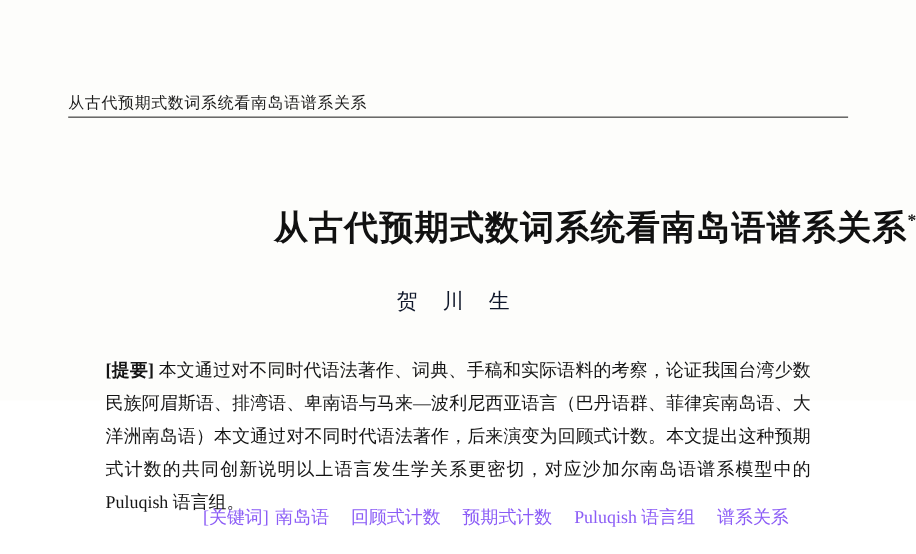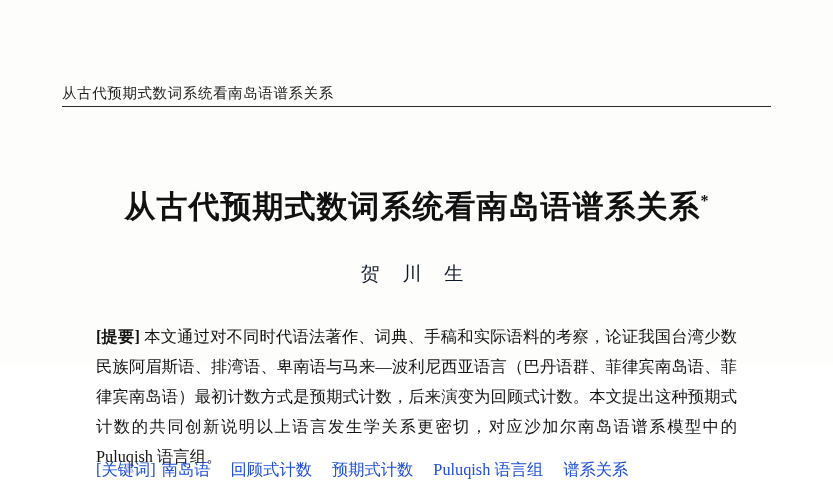--- a/index.html
+++ b/index.html
@@ -37,21 +37,21 @@
     left: 62px;
     right: 62px;
     border-top: 1px solid #2b2b2b;
     height: 0;
   }
   .doc-title {
     position: absolute;
     top: 165px;
     left: 0;
     right: 0;
-    text-align: center;
+    text-align: right;
     font-size: 31px;
     font-weight: bold;
     letter-spacing: 1px;
     color: #111111;
     white-space: nowrap;
   }
   .doc-title .footnote-mark {
     font-size: 16px;
     vertical-align: super;
     font-weight: bold;
@@ -80,22 +80,23 @@
   .abstract .label {
     font-weight: bold;
   }
   .keywords {
     position: absolute;
     top: 455px;
     left: 96px;
     right: 96px;
     font-size: 16.3px;
     line-height: 30px;
-    color: #1d4ed8;
+    color: #8b5cf6;
     white-space: nowrap;
+    text-align: right;
   }
   .keywords .kw-item {
     margin-right: 20px;
   }
   .kw-label {
     margin-right: 6px;
   }
 </style>
 </head>
 <body>
@@ -103,19 +104,19 @@
 <div class="page">
 
   <div class="running-head">从古代预期式数词系统看南岛语谱系关系</div>
 
   <div class="head-rule"></div>
 
   <h1 class="doc-title"><span>从古代预期式数词系统看南岛语谱系关系</span><span class="footnote-mark">*</span></h1>
 
   <div class="author">贺 川 生</div>
 
-  <div class="abstract"><span class="label">[提要]</span> <span>本文通过对不同时代语法著作、词典、手稿和实际语料的考察，论证我国台湾少数民族阿眉斯语、排湾语、卑南语与马来—波利尼西亚语言（巴丹语群、菲律宾南岛语、菲律宾南岛语）最初计数方式是预期式计数，后来演变为回顾式计数。本文提出这种预期式计数的共同创新说明以上语言发生学关系更密切，对应沙加尔南岛语谱系模型中的 Puluqish 语言组。</span></div>
+  <div class="abstract"><span class="label">[提要]</span> <span>本文通过对不同时代语法著作、词典、手稿和实际语料的考察，论证我国台湾少数民族阿眉斯语、排湾语、卑南语与马来—波利尼西亚语言（巴丹语群、菲律宾南岛语、大洋洲南岛语）本文通过对不同时代语法著作，后来演变为回顾式计数。本文提出这种预期式计数的共同创新说明以上语言发生学关系更密切，对应沙加尔南岛语谱系模型中的 Puluqish 语言组。</span></div>
 
   <div class="keywords">
     <span class="kw-label">[关键词]</span><span class="kw-item">南岛语</span><span class="kw-item">回顾式计数</span><span class="kw-item">预期式计数</span><span class="kw-item">Puluqish 语言组</span><span class="kw-item">谱系关系</span>
   </div>
 
 </div>
 
 </body></html>

